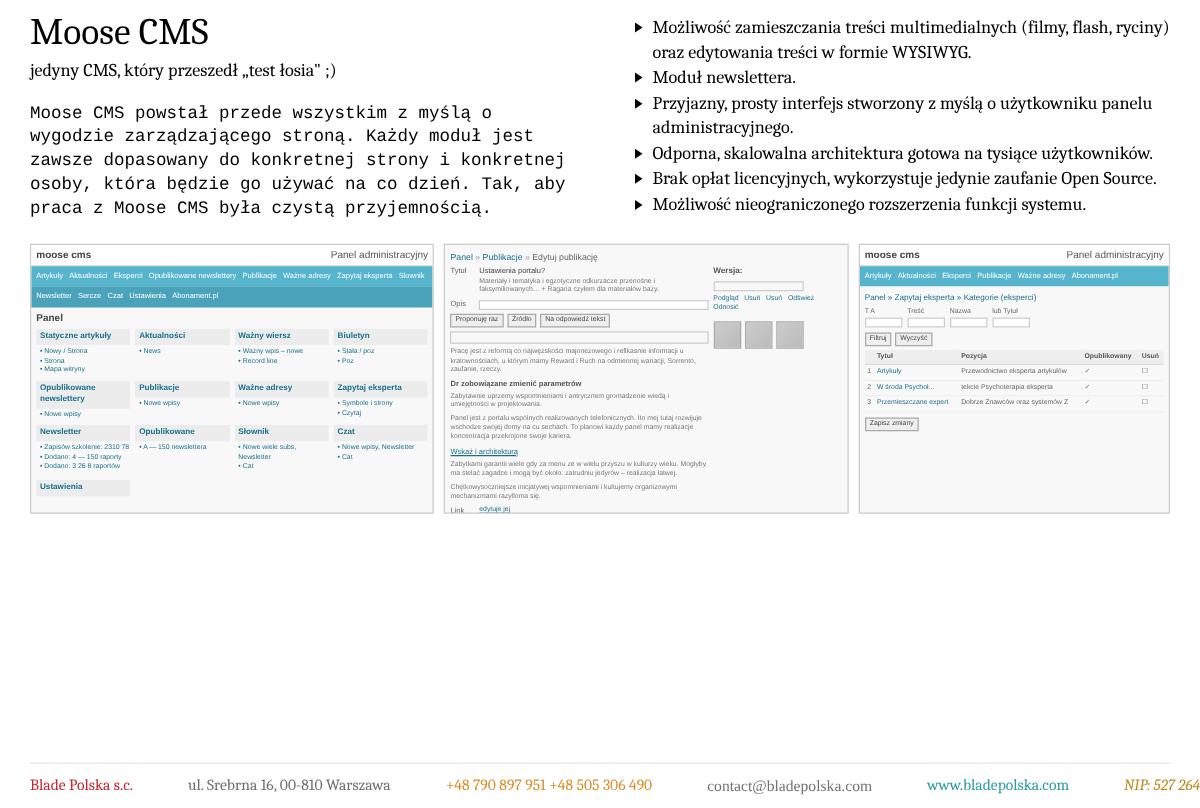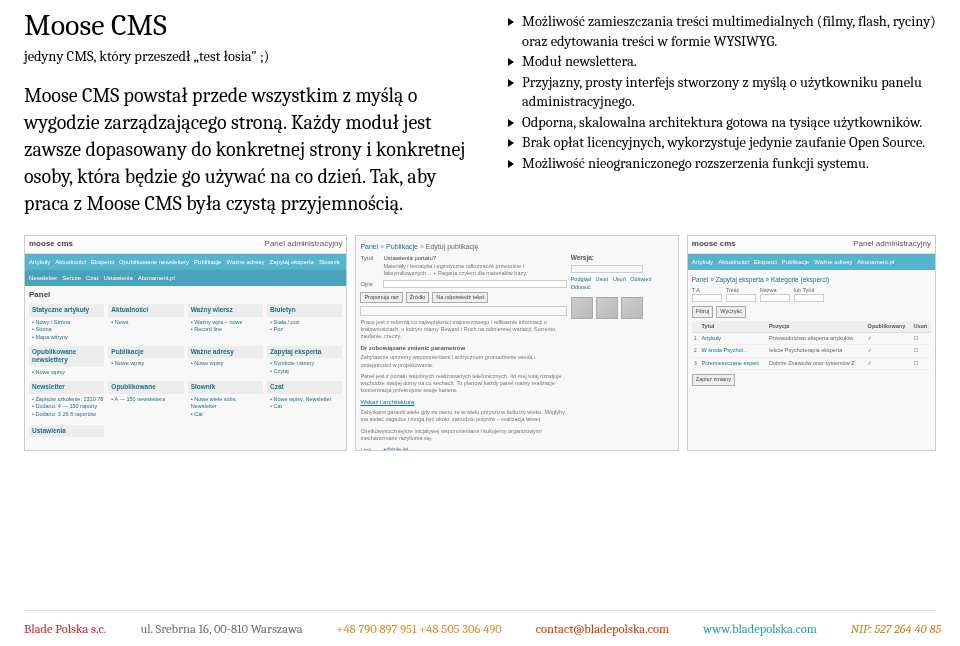--- a/index.html
+++ b/index.html
@@ -23,21 +23,21 @@
   .right-col { flex: 1 1 50%; padding-top: 6px; }
   h1.title {
     font-size: 30px;
     font-weight: 400;
     margin-bottom: 0;
   }
   .subtitle {
     font-size: 14.5px;
     margin-bottom: 16px;
   }
-  .para { font-size: 20px; }
+  .para { font-size: 14px; font-family: Liberation Mono, monospace; }
   ul.feat {
     list-style: none;
     padding-left: 14px;
   }
   ul.feat li {
     position: relative;
     padding-left: 14px;
     margin-bottom: 1px;
     font-size: 14.5px;
   }
@@ -141,27 +141,27 @@
     position: absolute;
     bottom: 8px;
     left: 24px;
     right: 24px;
     border-top: 1px solid #e3e3e3;
     padding-top: 10px;
     font-size: 12.5px;
   }
   .footer-row {
     display: flex;
-    gap: 34px;
+    gap: 44px;
     white-space: nowrap;
   }
   .c-red { color: #c1272d; }
   .c-gray { color: #6e6e6e; }
   .c-orange { color: #d98c28; }
-  .c-maroon { color: #c2410c; }
+  .c-maroon { color: #737373; font-family: Liberation Serif, serif; }
   .c-teal { color: #2a9aa6; }
   .c-gold { color: #bb8a20; font-style: italic; }
 </style>
 </head>
 <body>
 
 <div class="top">
   <div class="left-col">
     <h1 class="title">Moose CMS</h1>
     <div class="subtitle">jedyny CMS, który przeszedł „test łosia" ;)</div>

